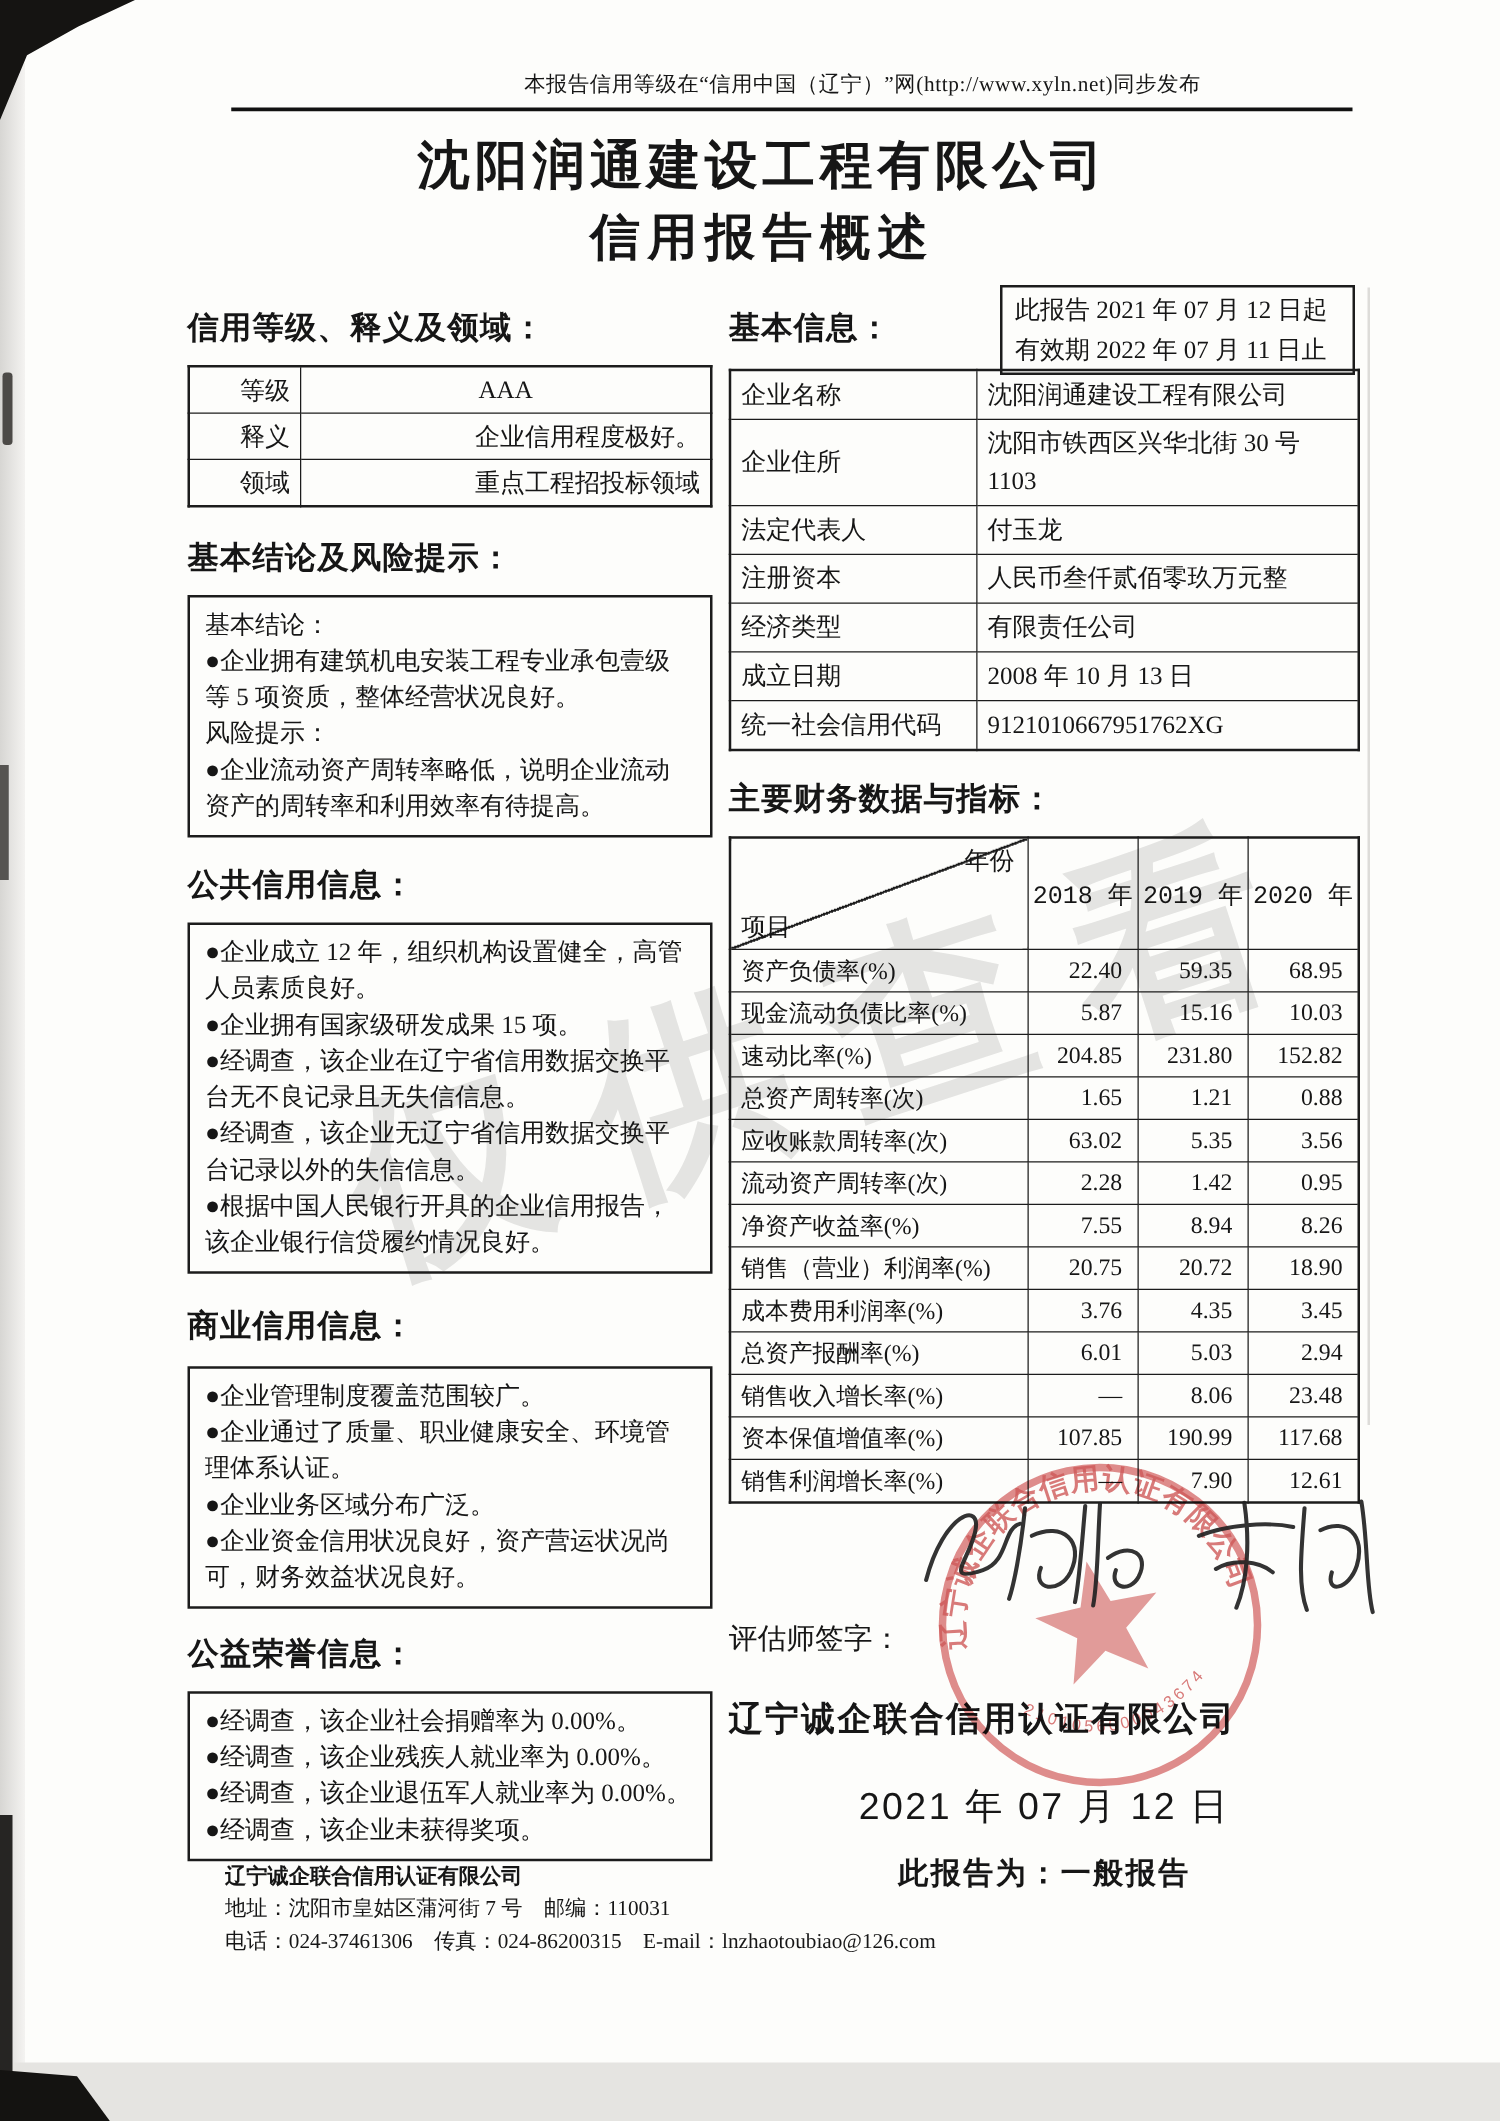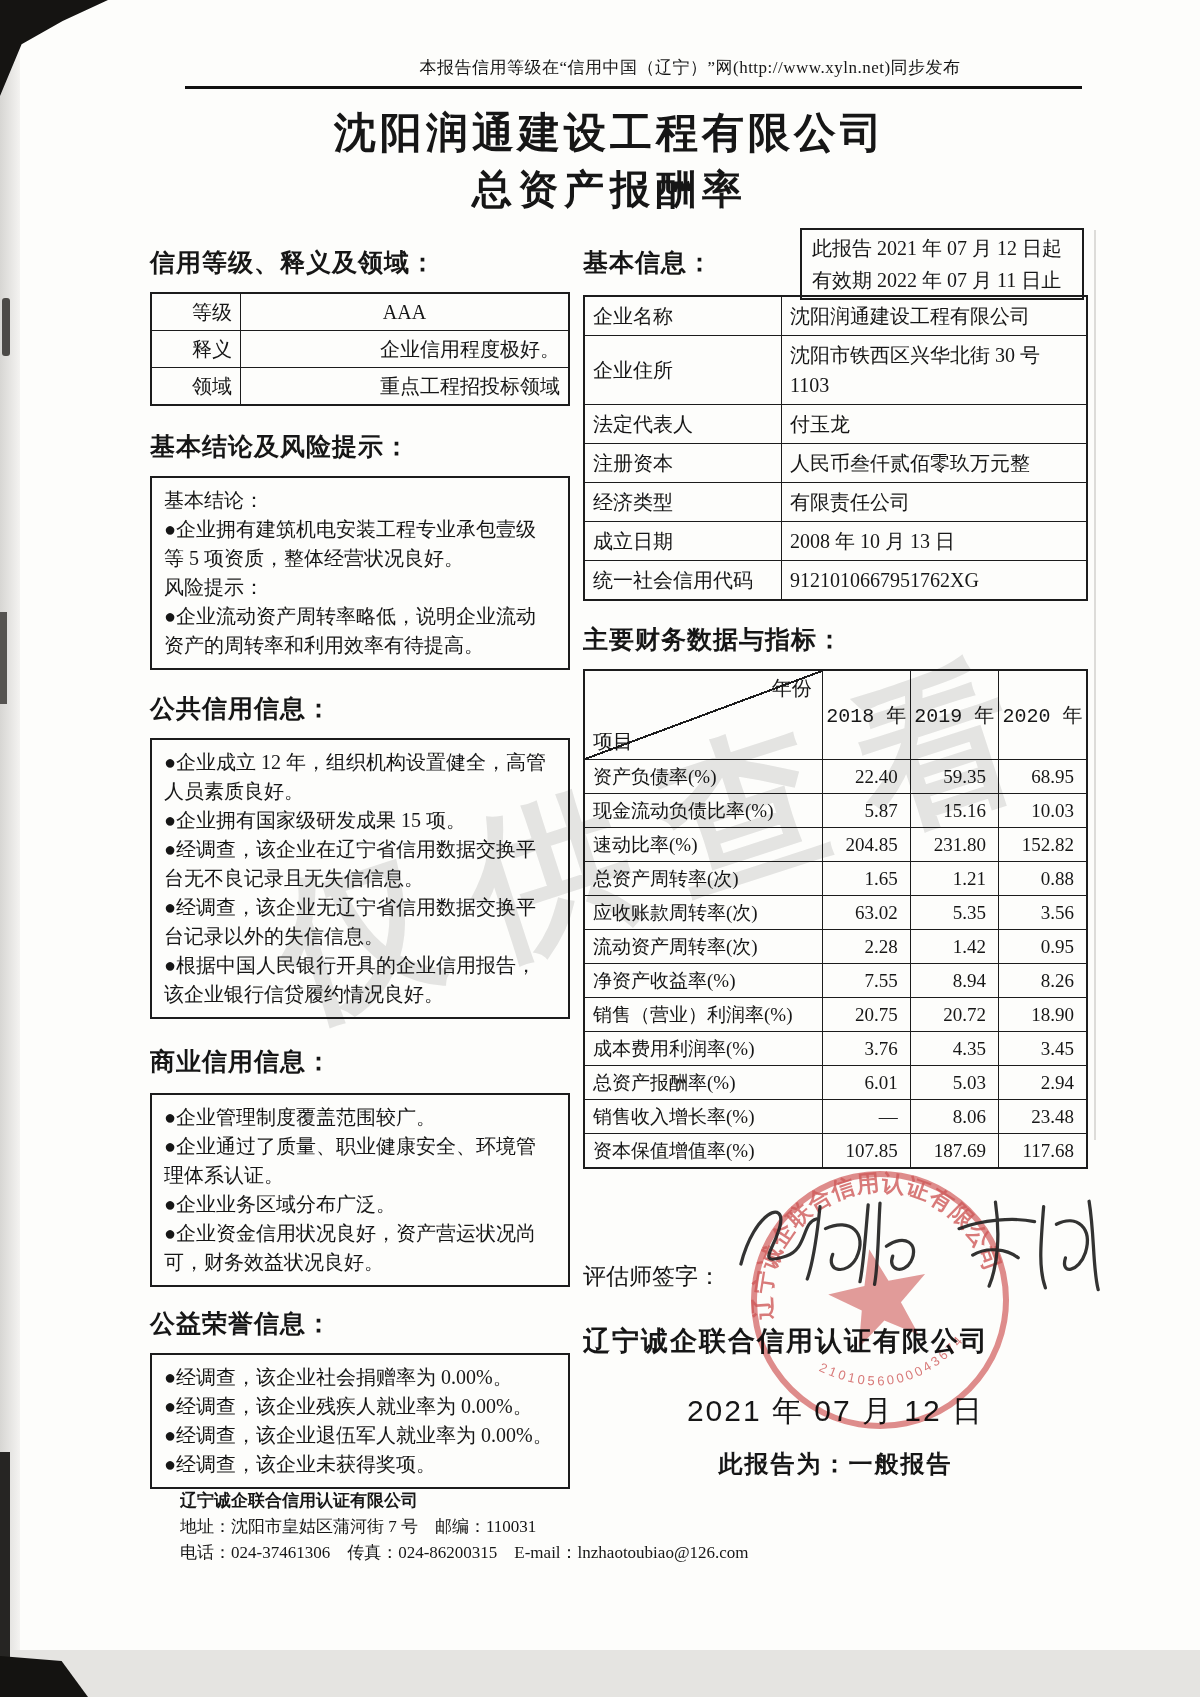--- a/index.html
+++ b/index.html
@@ -92,21 +92,21 @@
   <div class="art-bottom"></div>
   <div class="art-bottomdark"></div>
   <div class="art-rightline"></div>
 
   <div class="watermark">仅供查看</div>
 
   <div class="header-note">本报告信用等级在“信用中国（辽宁）”网(http://www.xyln.net)同步发布</div>
   <div class="header-rule"></div>
   <div class="titles">
     <div class="title1">沈阳润通建设工程有限公司</div>
-    <div class="title2">总资产报酬率</div>
+    <div class="title2">信用报告概述</div>
   </div>
 
   <div class="validity-box">
     <div>此报告 2021 年 07 月 12 日起</div>
     <div>有效期 2022 年 07 月 11 日止</div>
   </div>
 
   <div class="col-left">
     <div class="sech first">信用等级、释义及领域：</div>
     <table class="rtable">
@@ -271,22 +271,28 @@
           </tr>
           <tr>
             <td class="flbl">销售收入增长率(%)</td>
             <td class="fval">—</td>
             <td class="fval">8.06</td>
             <td class="fval">23.48</td>
           </tr>
           <tr>
             <td class="flbl">资本保值增值率(%)</td>
             <td class="fval">107.85</td>
-            <td class="fval">187.69</td>
+            <td class="fval">190.99</td>
             <td class="fval">117.68</td>
+          </tr>
+          <tr>
+            <td class="flbl">销售利润增长率(%)</td>
+            <td class="fval">—</td>
+            <td class="fval">7.90</td>
+            <td class="fval">12.61</td>
           </tr>
         </tbody>
     </table>
 
     <div class="signrow">
       <span class="signlabel">评估师签字：</span>
     </div>
     <div class="certco">辽宁诚企联合信用认证有限公司</div>
     <div class="repdate">2021 年 07 月 12 日</div>
     <div class="reptype">此报告为：一般报告</div>

